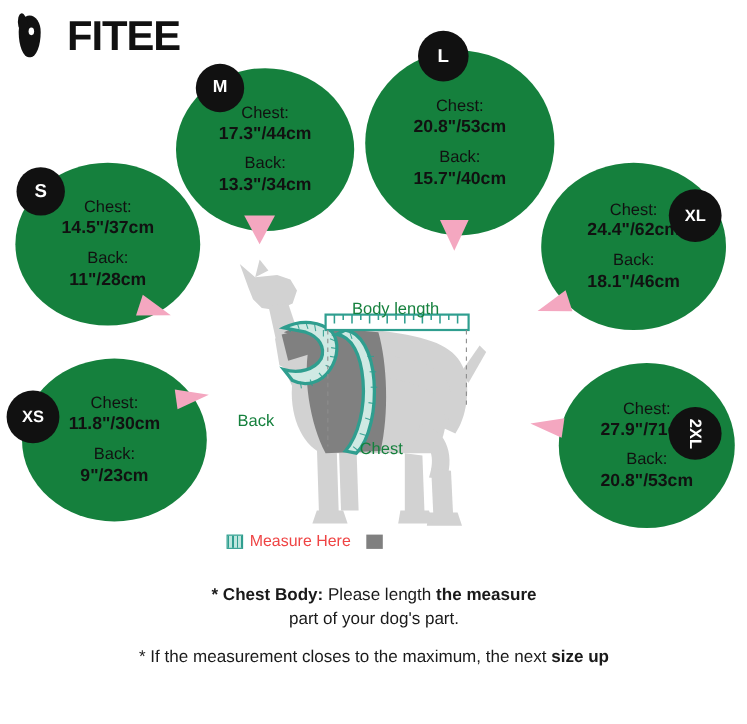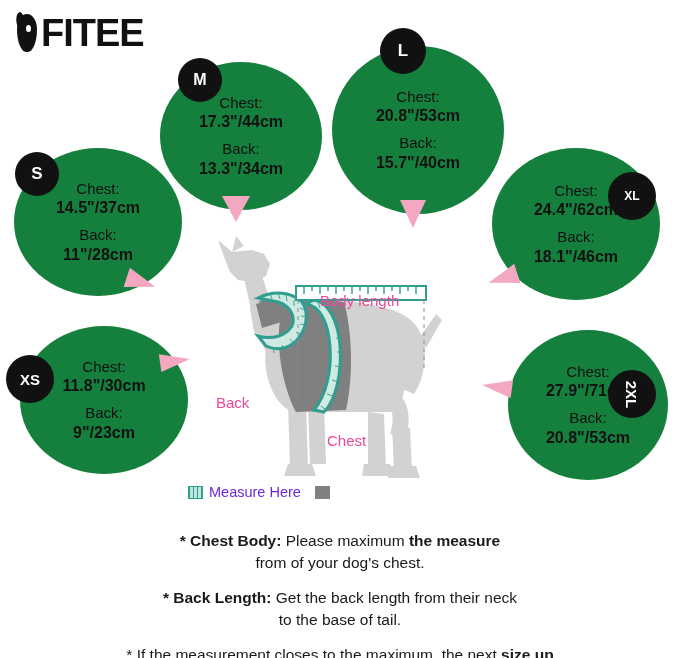--- a/index.html
+++ b/index.html
@@ -22,20 +22,21 @@
   }
 
   
   #brand {
     position: absolute;
     left: 14px;
     top: 10px;
     height: 46px;
     display: flex;
     align-items: center;
+    gap: 20px;
   }
   #brand .logo-text {
     font-family: "Liberation Sans", sans-serif;
     font-size: 38px;
     font-weight: 700;
     letter-spacing: -1px;
     color: #111111;
     line-height: 1;
   }
   #brand .mark {
@@ -127,35 +128,34 @@
     left: 196px;
     top: 236px;
     width: 290px;
     height: 250px;
   }
 
   
   .dog-label {
     position: absolute;
     font-size: 15px;
-    color: #ec4899;
+    color: #15803d;
     white-space: nowrap;
-    margin-top: 20px;
   }
 
   
   #legend {
     position: absolute;
-    left: 188px;
+    left: 206px;
     top: 484px;
     width: 320px;
     display: flex;
     align-items: center;
     font-size: 14.5px;
-    color: #6d28d9;
+    color: #ef4444;
   }
   #legend .swatch-measure {
     width: 15px;
     height: 13px;
     margin-right: 6px;
     background:
       repeating-linear-gradient(90deg, #2f9e8f 0 1.5px, transparent 1.5px 4px),
       #bfe6de;
     border: 1px solid #2f9e8f;
     box-sizing: border-box;
@@ -234,21 +234,21 @@
   </div>
 
   <div class="bubble" style="left:492px; top:148px; width:168px; height:152px;">
     <div class="line lab">Chest:</div>
     <div class="line val">24.4"/62cm</div>
     <div class="gap"></div>
     <div class="line lab">Back:</div>
     <div class="line val">18.1"/46cm</div>
   </div>
   <div class="tail" style="left:488px; top:268px; border-width:10px 30px 10px 0; border-color:transparent #f4a7c0 transparent transparent; transform:rotate(-18deg);"></div>
-  <div class="badge" style="left:608px; top:172px; width:48px; height:48px; font-size:12px;">
+  <div class="badge" style="left:608px; top:172px; width:48px; height:48px; font-size:15px;">
     <span>XL</span>
   </div>
 
   <div class="bubble" style="left:20px; top:326px; width:168px; height:148px;">
     <div class="line lab">Chest:</div>
     <div class="line val">11.8"/30cm</div>
     <div class="gap"></div>
     <div class="line lab">Back:</div>
     <div class="line val">9"/23cm</div>
   </div>
@@ -366,36 +366,32 @@
         <g stroke="#8d8d8d" stroke-width="1" stroke-dasharray="4 4">
           <line x1="102" y1="64" x2="102" y2="170"></line>
           <line x1="228" y1="64" x2="228" y2="132"></line>
         </g>
       </g>
     </svg>
   </div>
 
   <div class="dog-label" style="left:320px; top:272px;">Body length</div>
   <div class="dog-label" style="left:216px; top:374px;">Back</div>
-  <div class="dog-label" style="left:327px; top:412px;">Chest</div>
+  <div class="dog-label" style="left:327px; top:400px;">Chest</div>
 
   <div id="legend">
     <span class="swatch-measure"></span>
     <span>Measure Here</span>
     <span class="swatch-dont"></span>
   </div>
 
   <div id="notes">
     <p>
-      <b>* Chest Body:</b><span> Please maximum </span><b>the measure</b><br>
-      <span>from of your dog's chest.</span>
-    </p>
-    <p>
-      <b>* Back Length:</b><span> Get the back length from their neck</span><br>
-      <span>to the base of tail.</span>
+      <b>* Chest Body:</b><span> Please length </span><b>the measure</b><br>
+      <span>part of your dog's part.</span>
     </p>
     <p>
       <span>* If the measurement closes to the maximum, the next </span><b>size up</b><br>
       
     </p>
   </div>
 
 </div>
 
 </body></html>

